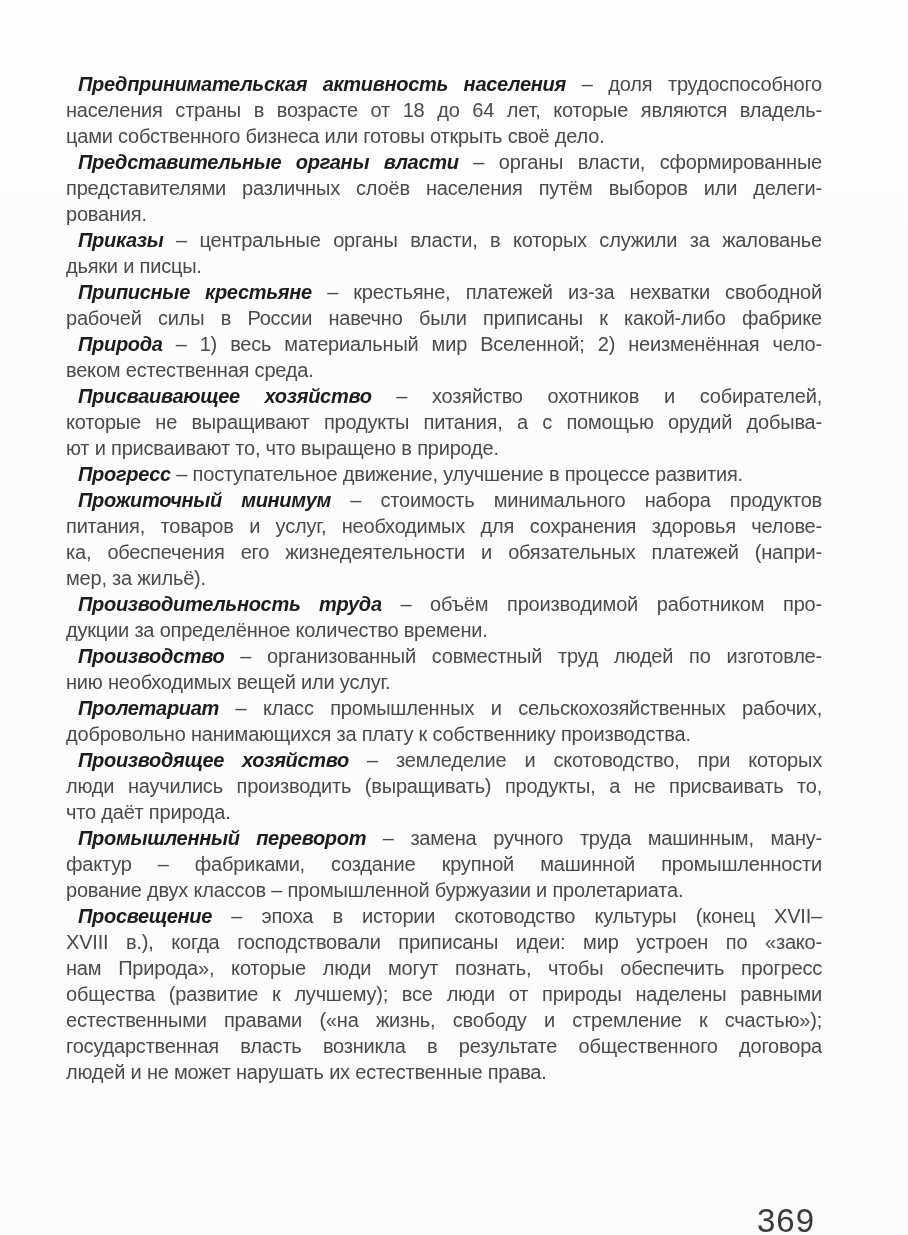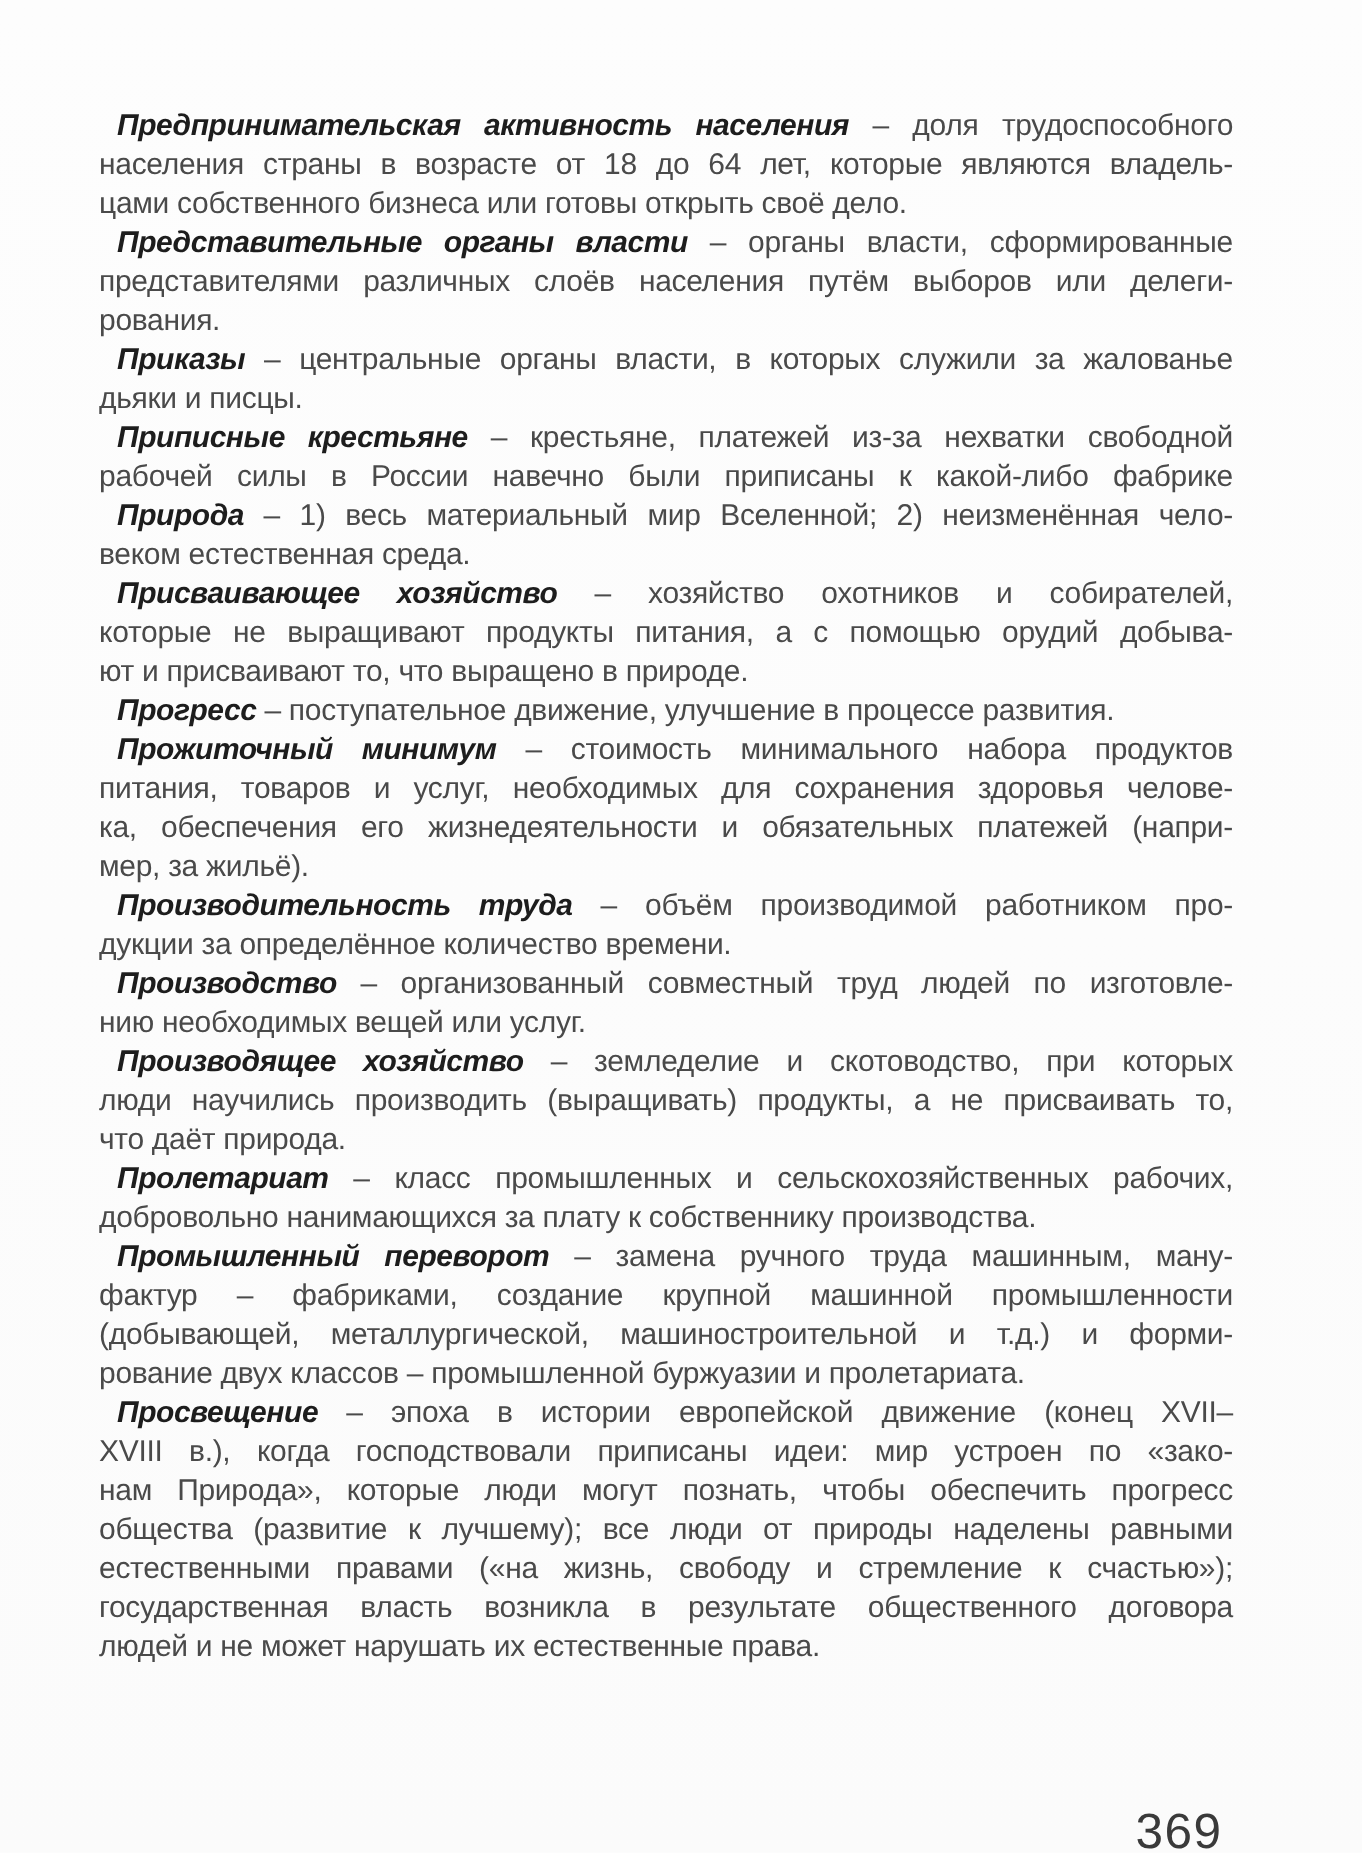--- a/index.html
+++ b/index.html
@@ -103,36 +103,35 @@
       </div>
       <div class="entry">
         <div class="line first"><b>Производительность труда</b><span> – объём производимой работником про-</span></div>
         <div class="line last">дукции за определённое количество времени.</div>
       </div>
       <div class="entry">
         <div class="line first"><b>Производство</b><span> – организованный совместный труд людей по изготовле-</span></div>
         <div class="line last">нию необходимых вещей или услуг.</div>
       </div>
       <div class="entry">
+        <div class="line first"><b>Пролетариат</b><span> – класс промышленных и сельскохозяйственных рабочих,</span></div>
+        <div class="line last">добровольно нанимающихся за плату к собственнику производства.</div>
+      </div>
+      <div class="entry">
         <div class="line first"><b>Производящее хозяйство</b><span> – земледелие и скотоводство, при которых</span></div>
         <div class="line">люди научились производить (выращивать) продукты, а не присваивать то,</div>
         <div class="line last">что даёт природа.</div>
       </div>
       <div class="entry">
-        <div class="line first"><b>Пролетариат</b><span> – класс промышленных и сельскохозяйственных рабочих,</span></div>
-        <div class="line last">добровольно нанимающихся за плату к собственнику производства.</div>
-      </div>
-      <div class="entry">
         <div class="line first"><b>Промышленный переворот</b><span> – замена ручного труда машинным, ману-</span></div>
         <div class="line">фактур – фабриками, создание крупной машинной промышленности</div>
-        <div class="line">(добывающей, металлургической, машиностроительной и т.д.) и форми-</div>
         <div class="line last">рование двух классов – промышленной буржуазии и пролетариата.</div>
       </div>
       <div class="entry">
-        <div class="line first"><b>Просвещение</b><span> – эпоха в истории европейской движение (конец XVII–</span></div>
+        <div class="line first"><b>Просвещение</b><span> – эпоха в истории скотоводство культуры (конец XVII–</span></div>
         <div class="line">XVIII в.), когда господствовали приписаны идеи: мир устроен по «зако-</div>
         <div class="line">нам Природа», которые люди могут познать, чтобы обеспечить прогресс</div>
         <div class="line">общества (развитие к лучшему); все люди от природы наделены равными</div>
         <div class="line">естественными правами («на жизнь, свободу и стремление к счастью»);</div>
         <div class="line">государственная власть возникла в результате общественного договора</div>
         <div class="line last">людей и не может нарушать их естественные права.</div>
       </div>
     </div>
   <div class="page-number">369</div>
 </div>

